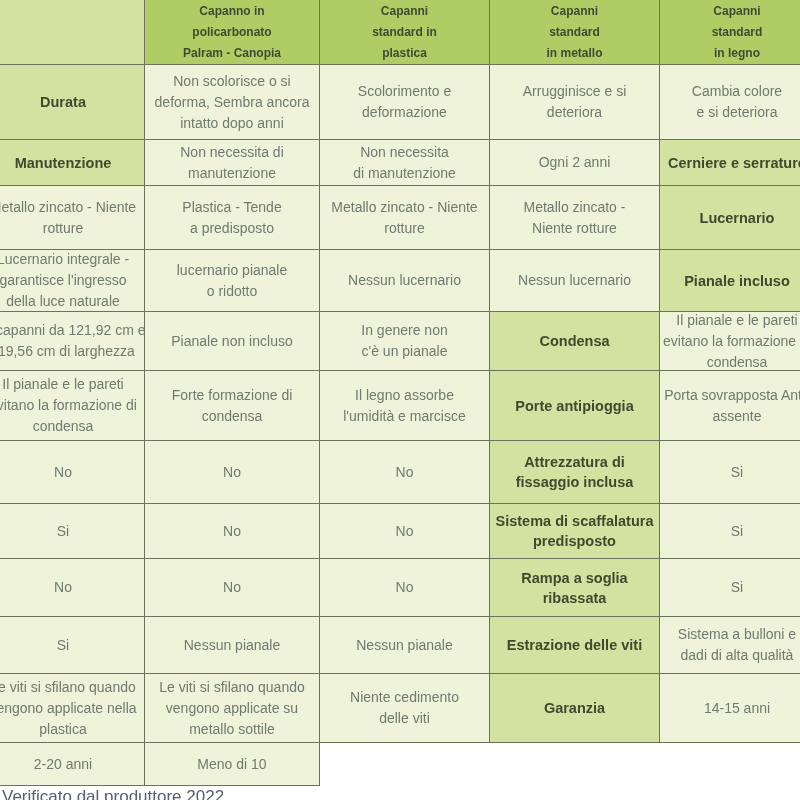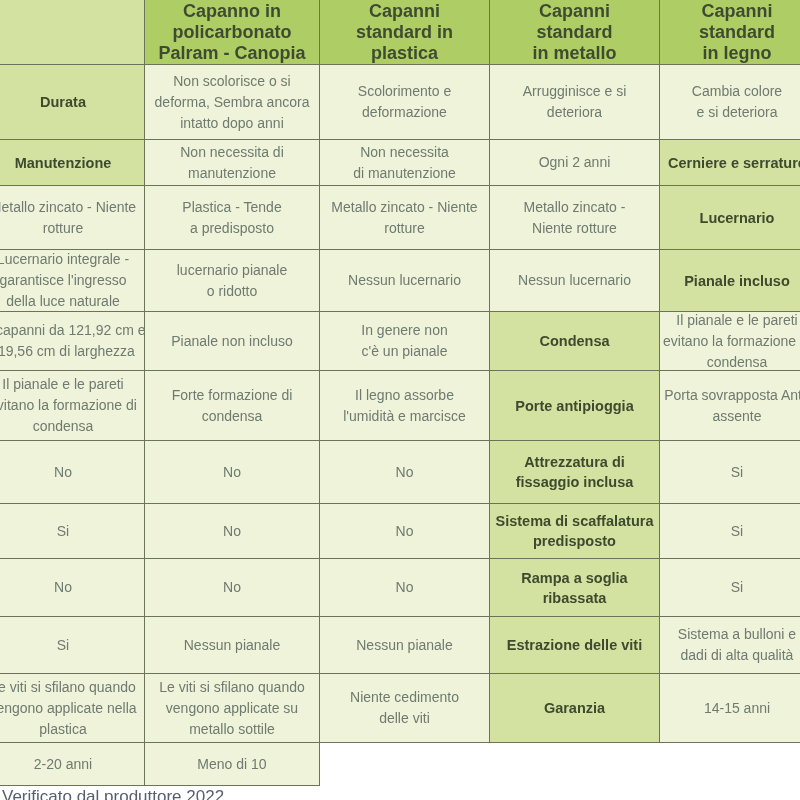--- a/index.html
+++ b/index.html
@@ -18,21 +18,21 @@
     text-align:center;
     border-right:1px solid #6b745a;
     border-bottom:1px solid #6b745a;
     white-space:pre;
     padding:2px 4px;
   }
   .head {
     background:#aecd64;
     color:#3f4b31;
     font-weight:600;
-    font-size:18px;
+    font-size:12px;
     line-height:21px;
   }
   .corner {
     background:#d3e2a0;
   }
   .rowlabel {
     background:#d3e2a0;
     color:#3e4a2e;
     font-weight:600;
     font-size:14.5px;

